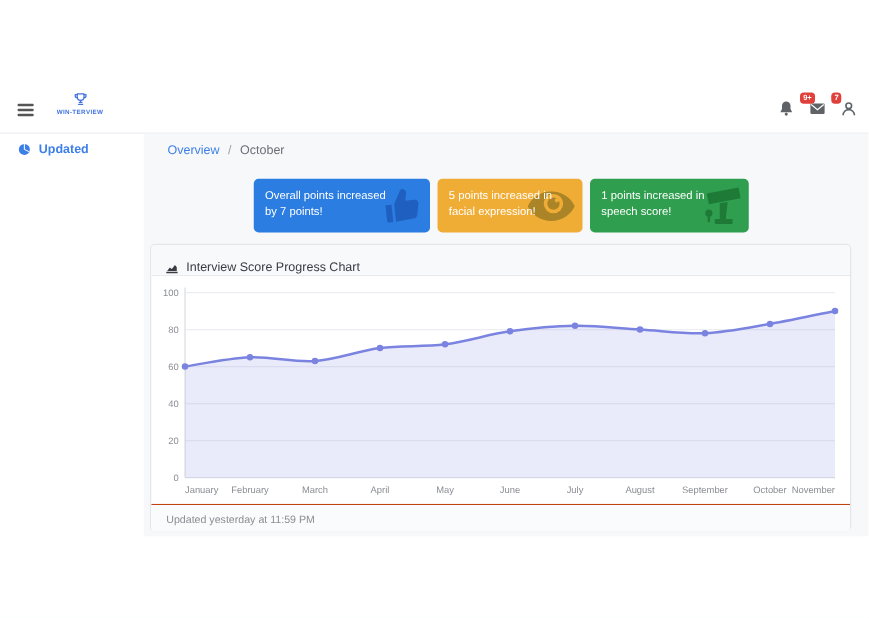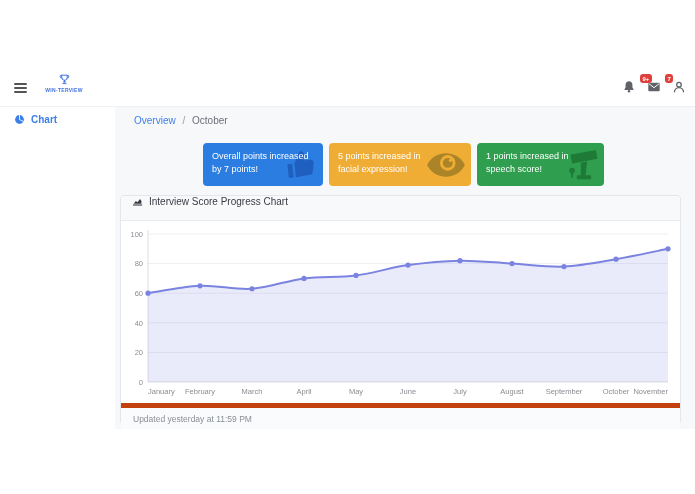--- a/index.html
+++ b/index.html
@@ -28,30 +28,30 @@
   .breadcrumb{position:absolute;top:9px;left:19px;font-size:10px;color:#6b6f76;}
   .breadcrumb a{color:#3d7fe8;text-decoration:none;cursor:pointer;}
   .breadcrumb .sep{margin:0 4px;color:#9aa0a6;}
   
   .cards-row{position:absolute;top:37px;left:88px;display:flex;gap:6px;}
   .info-card{position:relative;height:43px;border-radius:4px;color:#fff;overflow:hidden;
              background:var(--bg);}
   .info-card .card-text{position:relative;z-index:2;font-size:9px;line-height:1.45;
                         padding:7px 9px;max-width:100px;}
   .info-card .card-icon{position:absolute;right:5px;top:50%;transform:translateY(-50%);z-index:1;}
-  .card-0{width:120px}.card-1{width:142px}.card-2{width:127px}
+  .card-0{width:141px}.card-1{width:116px}.card-2{width:127px}
   
   .chart-card{position:absolute;top:89px;left:5px;width:561px;height:230px;box-sizing:border-box;
               background:#fff;border:1px solid #e3e6ea;border-radius:4px;}
   .chart-header{height:24px;background:#f8f9fb;border-bottom:1px solid #e9ebee;
-                border-radius:3px 3px 0 0;display:flex;align-items:flex-start;gap:6px;
+                border-radius:3px 3px 0 0;display:flex;align-items:flex-end;gap:6px;
                 padding:0 11px;font-size:10px;color:#3a3b45;}
   .chart-body{position:relative;height:182px;}
   .chart-body svg{position:absolute;left:3px;top:2px;}
-  .chart-footer{height:21px;background:#fafbfc;border-top:5px solid #c2410c;
+  .chart-footer{height:21px;background:#fafbfc;border-top:1px solid #c2410c;
                 border-radius:0 0 3px 3px;display:flex;align-items:center;
                 padding:0 12px;font-size:8.5px;color:#8a8d93;}
 </style>
 </head>
 <body>
 
 <div class="page">
 
   <div class="navbar">
     <div class="hamburger">
@@ -93,21 +93,21 @@
       </div>
     </div>
   </div>
 
   <div class="sidebar">
     <div class="side-item active">
       <svg width="11" height="11" viewBox="0 0 16 16">
         <circle cx="8" cy="8" r="6.4" fill="currentColor"></circle>
         <path d="M8 8V1.4M8 8l5.7 2.9" stroke="#fff" stroke-width="1.2" fill="none"></path>
       </svg>
-      <span>Chart</span>
+      <span>Updated</span>
     </div>
   </div>
 
   <div class="main">
 
     <div class="breadcrumb">
       <a>Overview</a>
       <span class="sep">/</span>
       <span>October</span>
     </div>

